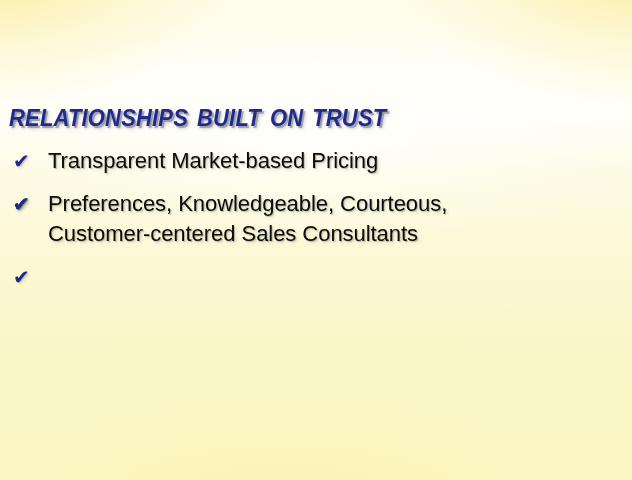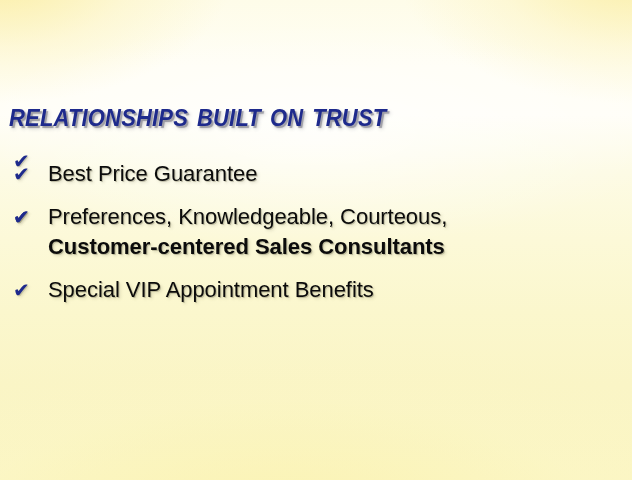--- a/index.html
+++ b/index.html
@@ -122,21 +122,20 @@
     font-family: "DejaVu Sans", sans-serif;
     font-size: 20px;
     line-height: 30px;
     font-weight: bold;
     text-shadow:
       1px 1px 0 rgba(120,118,90,0.30),
       2px 2px 3px rgba(110,108,80,0.18);
   }
   .bullet .line2 {
     display: block;
-    font-weight: bold;
   }
 </style>
 </head>
 <body>
 
 <div id="slide">
 
   <div class="bg-layer bg-vert"></div>
   <div class="bg-layer bg-corner-left"></div>
   <div class="bg-layer bg-corner-right"></div>
@@ -144,38 +143,37 @@
   <div class="bg-layer bg-bottom-warm"></div>
 
   <div class="content">
 
     <h1 class="headline">Relationships Built on Trust</h1>
 
     <ul class="bullets">
 
       <li class="bullet">
         <span class="check">✔</span>
+        <span>Transparent Market-based Pricing</span>
       </li>
 
       <li class="bullet">
         <span class="check">✔</span>
-        <span>Best Price Guarantee</span>
       </li>
 
       <li class="bullet">
         <span class="check">✔</span>
       </li>
 
       <li class="bullet">
         <span class="check">✔</span>
         <span>Preferences, Knowledgeable, Courteous,</span>
         <span class="line2">Customer-centered Sales Consultants</span>
       </li>
 
       <li class="bullet">
         <span class="check">✔</span>
-        <span>Special VIP Appointment Benefits</span>
       </li>
 
     </ul>
 
   </div>
 </div>
 
 </body></html>

